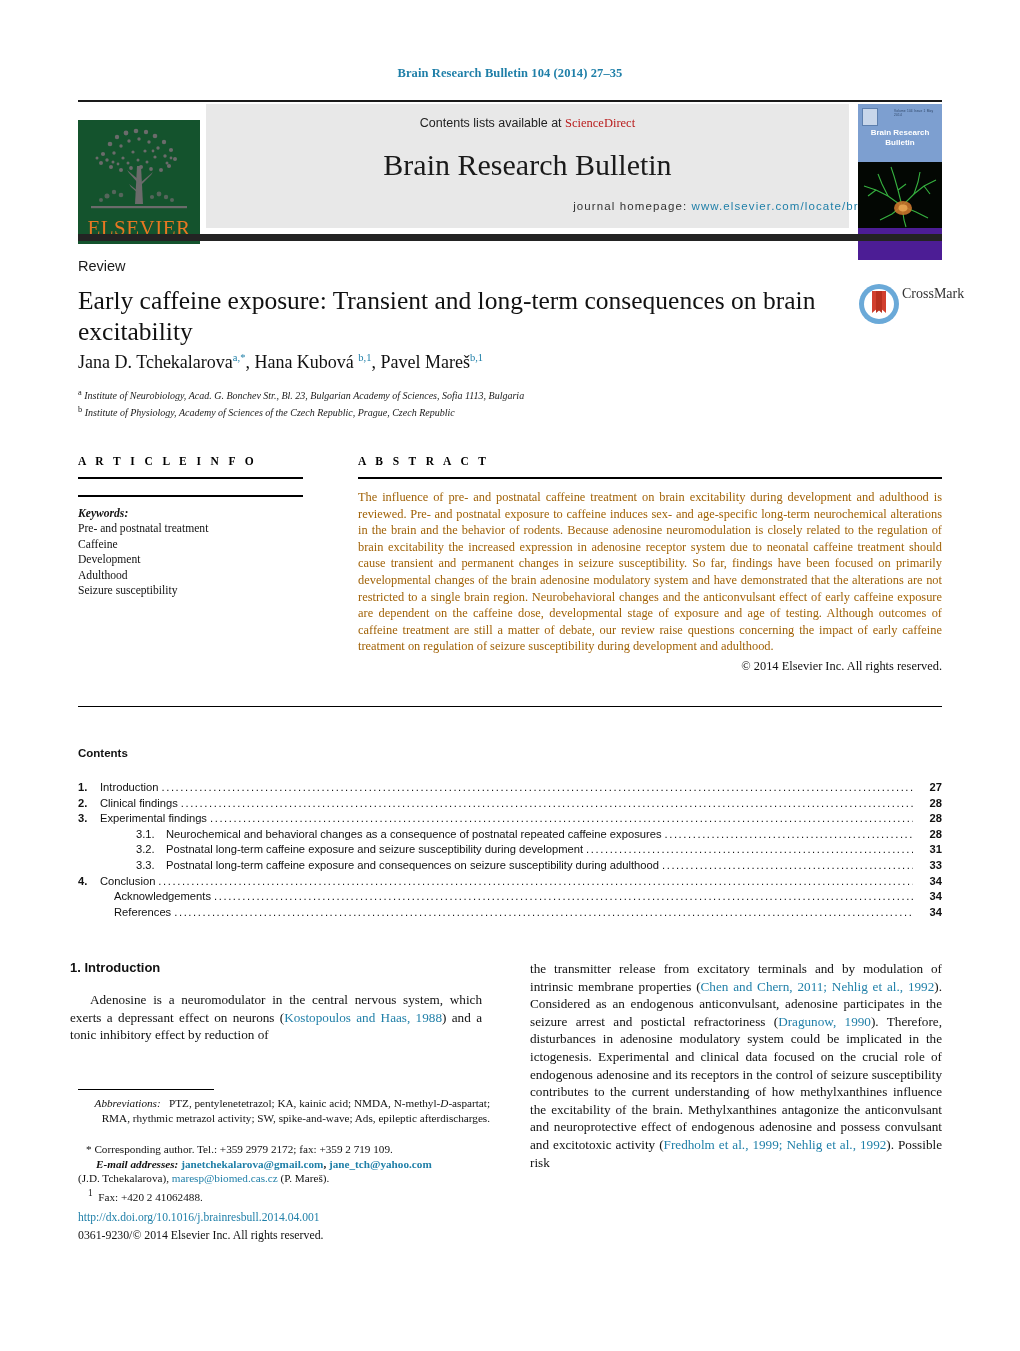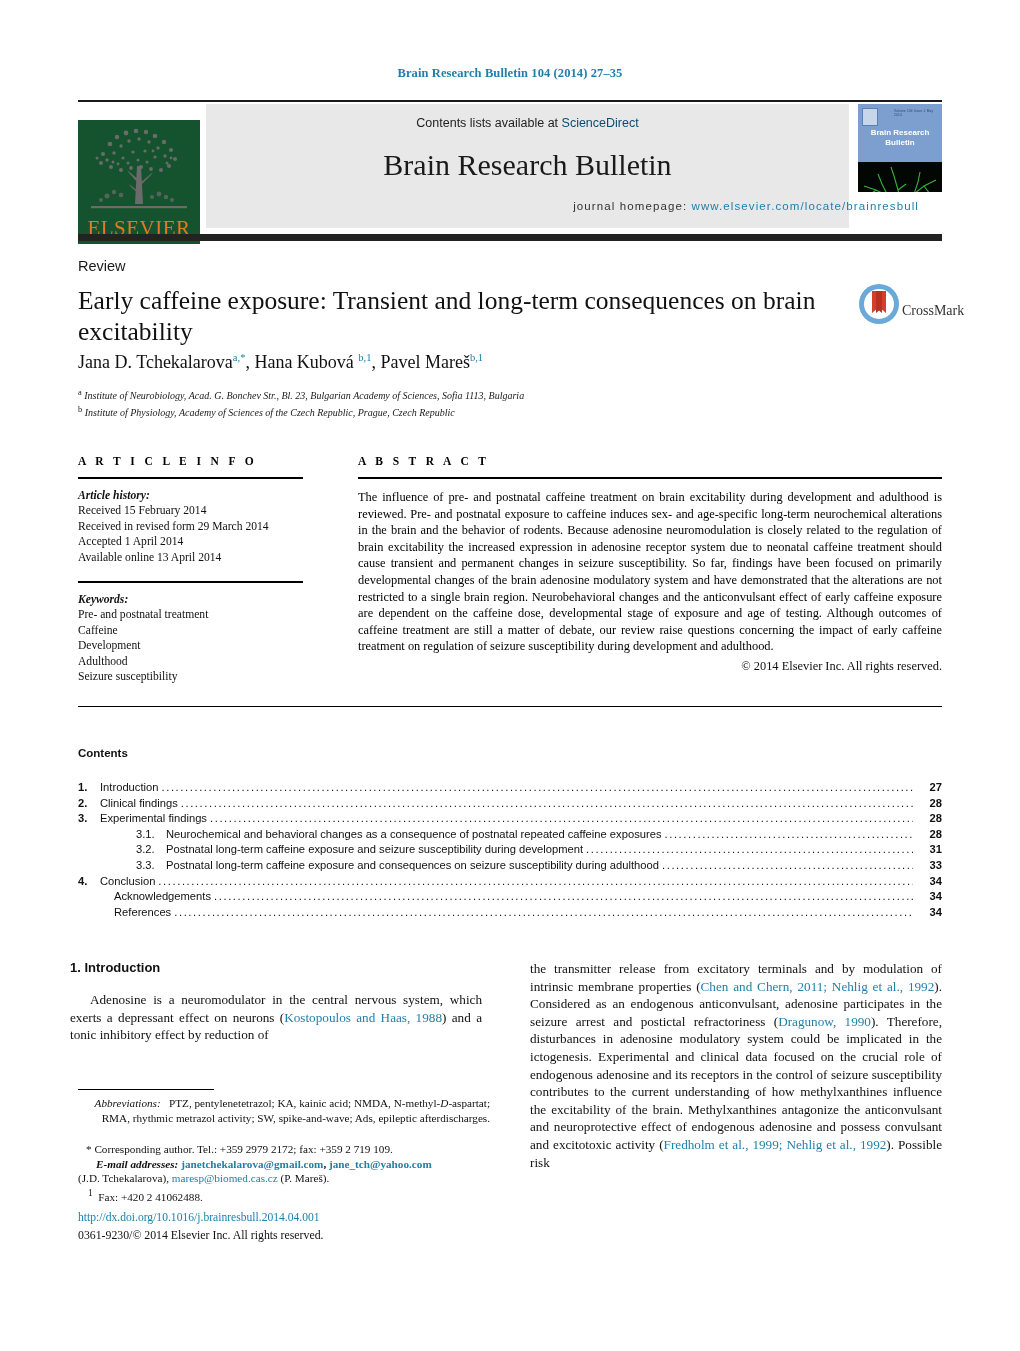--- a/index.html
+++ b/index.html
@@ -71,21 +71,21 @@
   }
   .contents-avail {
     position: absolute;
     left: 0; top: 12px;
     width: 643px;
     text-align: center;
     font-family: "Liberation Sans", sans-serif;
     font-size: 12.5px;
     color: #222;
   }
-  .contents-avail .sd { color: #0c4a6e; }
+  .contents-avail .sd { color: #b91c1c; font-family: Liberation Serif, serif; }
   .journal-name {
     position: absolute;
     left: 0; top: 44px;
     width: 643px;
     text-align: center;
     font-family: "Liberation Serif", serif;
     font-size: 30px;
     color: #1a1a1a;
   }
   .journal-home {
@@ -95,22 +95,22 @@
     text-align: right;
     font-family: "Liberation Sans", sans-serif;
     font-size: 11.5px;
     letter-spacing: 1.1px;
     color: #333;
   }
   .journal-home .url { color: #1f7fa8; }
   .cover-thumb {
     position: absolute;
     left: 780px; top: 0;
-    width: 84px; height: 88px;
-    background: #0f172a;
+    width: 84px; height: 156px;
+    background: #4c1d95;
     overflow: hidden;
   }
   .cover-top {
     position: absolute;
     left: 0; top: 0;
     width: 84px; height: 58px;
     background: #7d9fd0;
   }
   .cover-badge {
     position: absolute;
@@ -191,21 +191,21 @@
     color: #1a1a1a;
   }
   .affil sup { font-style: normal; }
   .crossmark {
     position: absolute;
     left: 858px; top: 283px;
     width: 100px; height: 48px;
   }
   .cm-word {
     position: absolute;
-    left: 44px; top: 20px;
+    left: 44px; top: 3px;
     font-family: "Liberation Serif", serif;
     font-size: 14px;
     color: #333;
   }
   .col-info {
     position: absolute;
     left: 78px; top: 455px;
     width: 225px;
   }
   .col-abs {
@@ -233,21 +233,21 @@
   }
   .info-block .ital {
     font-style: italic;
     font-weight: bold;
   }
   .abs-text {
     font-family: "Liberation Serif", serif;
     font-size: 12.4px;
     line-height: 16.6px;
     text-align: justify;
-    color: #000000;
+    color: #a16207;
     margin-top: 10px;
   }
   .abs-copy {
     font-family: "Liberation Serif", serif;
     font-size: 12.4px;
     text-align: right;
     margin-top: 4px;
     color: #111;
   }
   .rule-abs-split {
@@ -505,27 +505,20 @@
       <circle cx="21" cy="21" r="15" fill="#ffffff"></circle>
       <path d="M14 8 h14 v22 l-7 -6 l-7 6 Z" fill="#d23f2e"></path>
       <path d="M18 8 h6 v22 l-3 -2.6 l-3 2.6 Z" fill="#b8301f"></path>
     </svg>
     <div class="cm-word">CrossMark</div>
   </div>
 
   <div class="col-info">
     <div class="sec-head">A R T I C L E   I N F O</div>
     <div class="rule-thick"></div>
-    <div class="info-block">
-      <div class="ital">Article history:</div>
-      <div>Received 15 February 2014</div>
-      <div>Received in revised form 29 March 2014</div>
-      <div>Accepted 1 April 2014</div>
-      <div>Available online 13 April 2014</div>
-    </div>
     <div class="rule-thick" style="margin-top:16px"></div>
     <div class="info-block">
       <div class="ital">Keywords:</div>
       <div>Pre- and postnatal treatment</div>
       <div>Caffeine</div>
       <div>Development</div>
       <div>Adulthood</div>
       <div>Seizure susceptibility</div>
     </div>
   </div>

